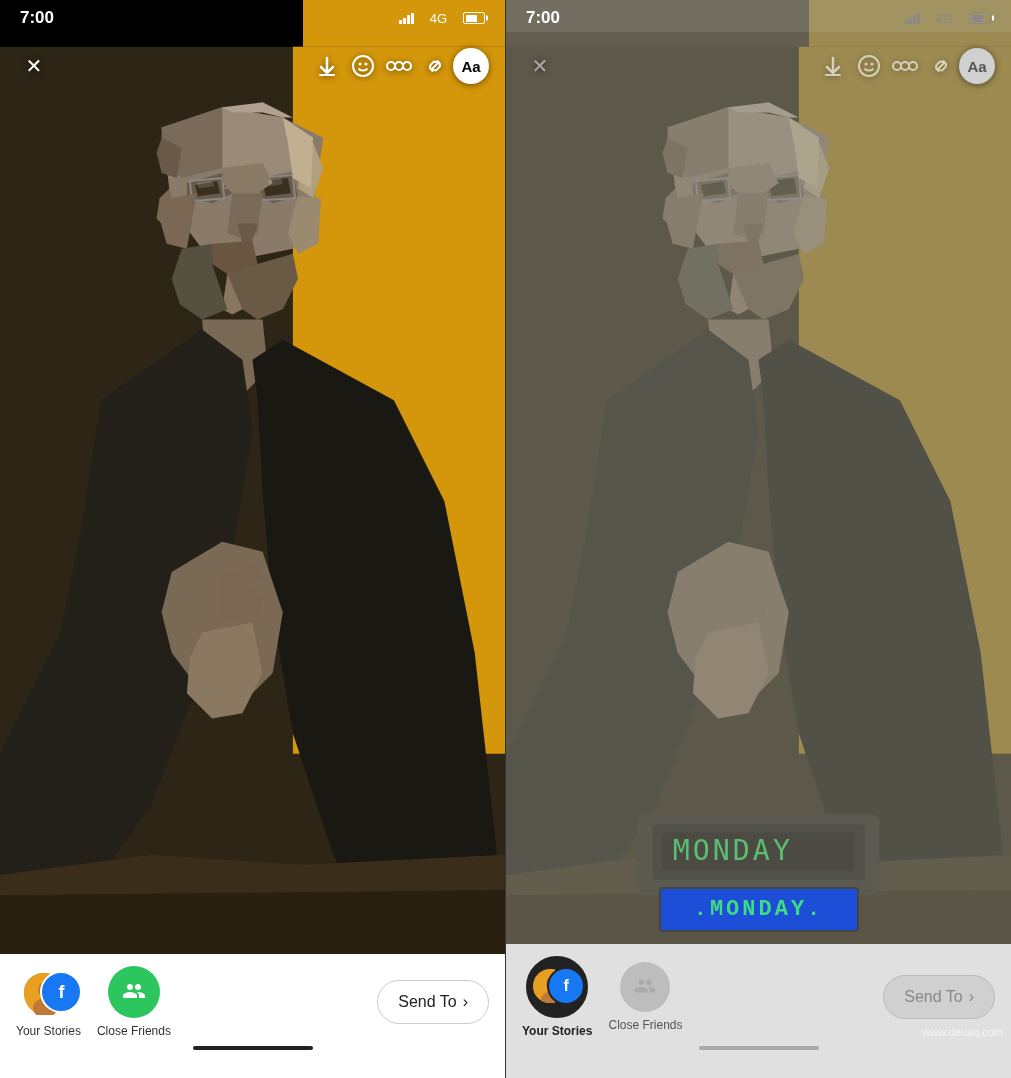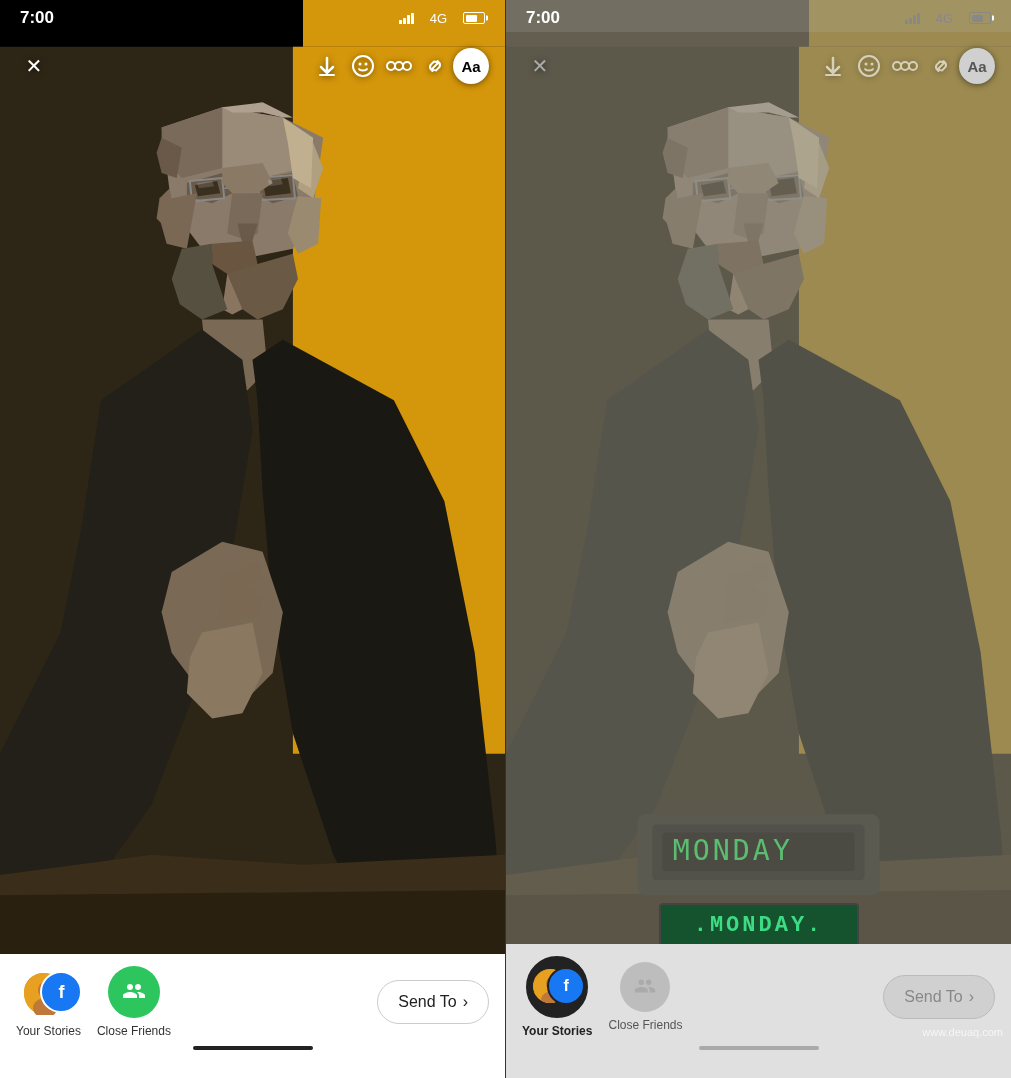--- a/index.html
+++ b/index.html
@@ -295,24 +295,24 @@
       left: 0;
       right: 0;
       bottom: 0;
       background: rgba(150,150,140,0.45);
       z-index: 5;
     }
 
     
     .monday-display {
       position: absolute;
-      bottom: 130px;
+      bottom: 146px;
       left: 50%;
       transform: translateX(-50%);
-      background: #14532d;
+      background: #1d4ed8;
       border: 2px solid #444;
       border-radius: 4px;
       padding: 8px 16px;
       z-index: 10;
       width: 200px;
     }
 
     .monday-text {
       color: #3ddc84;
       font-family: 'Courier New', monospace;

